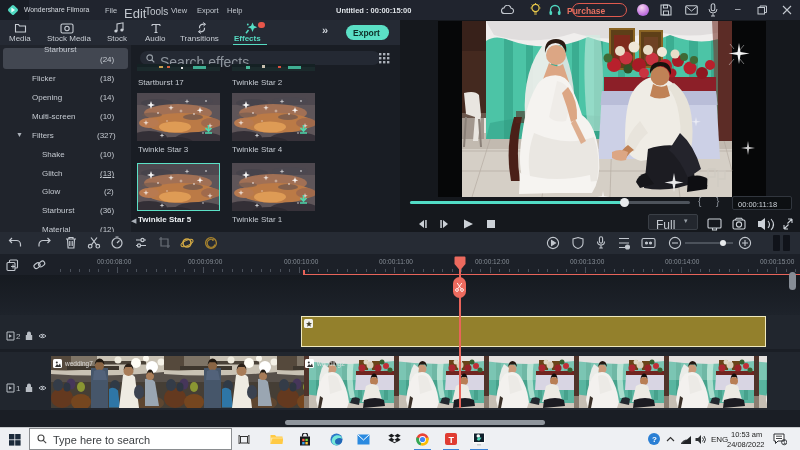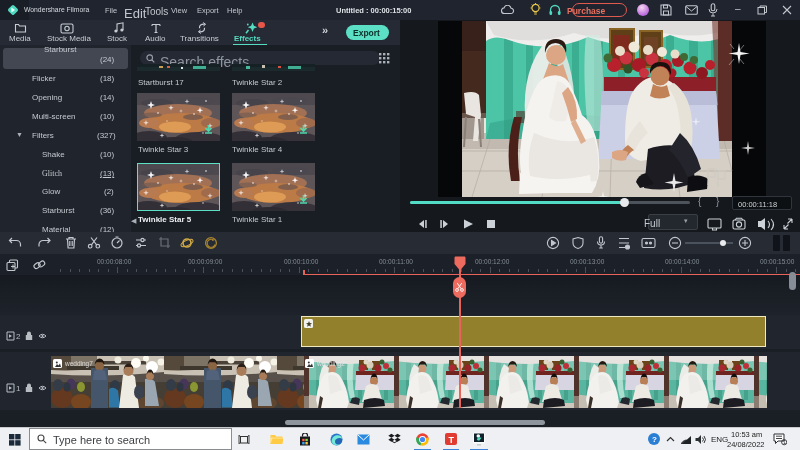--- a/index.html
+++ b/index.html
@@ -129,21 +129,21 @@
     <span class="abs" style="left:100px;top:29px;">(18)</span>
   <span class="abs" style="left:32px;top:48px;">Opening</span>
     <span class="abs" style="left:100px;top:48px;">(14)</span>
   <span class="abs" style="left:32px;top:67px;">Multi-screen</span>
     <span class="abs" style="left:100px;top:67px;">(10)</span>
   <span class="abs" style="left:16px;top:86px;color:#aab0b8;font-size:7px;">▼</span>
   <span class="abs" style="left:32px;top:86px;">Filters</span>
     <span class="abs" style="left:97px;top:86px;">(327)</span>
   <span class="abs" style="left:42px;top:105px;">Shake</span>
     <span class="abs" style="left:100px;top:105px;">(10)</span>
-  <span class="abs" style="left:42px;top:124px;font-family:Liberation Serif, serif;">Glitch</span>
+  <span class="abs" style="left:42px;top:124px;">Glitch</span>
     <span class="abs" style="left:100px;top:124px;text-decoration:underline;">(13)</span>
   <span class="abs" style="left:42px;top:142px;">Glow</span>
     <span class="abs" style="left:104px;top:142px;">(2)</span>
   <span class="abs" style="left:42px;top:161px;">Starburst</span>
     <span class="abs" style="left:100px;top:161px;">(36)</span>
   <span class="abs" style="left:42px;top:180px;">Material</span>
     <span class="abs" style="left:100px;top:180px;">(12)</span>
 </div>
 
 <svg width="0" height="0" style="position:absolute;">
@@ -467,21 +467,21 @@
     <g fill="#ccd1d7">
       <path d="M9 3 L4 7 L9 11 Z"></path>
         <rect x="10.2" y="3" width="1.5" height="8"></rect>
       <path d="M28 3 L33 7 L28 11 Z"></path>
         <rect x="25.3" y="3" width="1.5" height="8"></rect>
       <path d="M49 2.5 L58 7 L49 11.5 Z"></path>
       <rect x="72" y="3" width="8" height="8"></rect>
     </g>
   </svg>
   <div class="abs" style="left:248px;top:194px;width:50px;height:16px;background:#23272e;border:1px solid #3a3f46;border-radius:2px;"></div>
-  <span class="abs" style="left:244px;top:198px;font-size:10px;color:#c5cad1;">Full</span>
+  <span class="abs" style="left:256px;top:198px;font-size:12px;color:#c5cad1;">Full</span>
   <span class="abs" style="left:284px;top:197px;font-size:7px;color:#9aa1a9;">▾</span>
   <svg class="abs" style="left:306px;top:196px;" width="90" height="16" viewBox="0 0 90 16">
     <g fill="none" stroke="#ccd1d7" stroke-width="1.1">
       <rect x="2" y="3" width="13" height="9" rx="1"></rect>
         <path d="M6.5 12 v2 h4 v-2"></path>
       <rect x="27" y="4" width="12" height="9" rx="1.5"></rect>
         <circle cx="33" cy="8.5" r="2.6"></circle>
         <path d="M29 4 l1.5 -1.8 h5 L37 4"></path>
       <path d="M52 5 h3 l4 -3 v12 l-4 -3 h-3 Z" fill="#ccd1d7" stroke="none"></path>
         <path d="M62 5 q3 3.5 0 7 M65 3 q5 5.5 0 11"></path>

